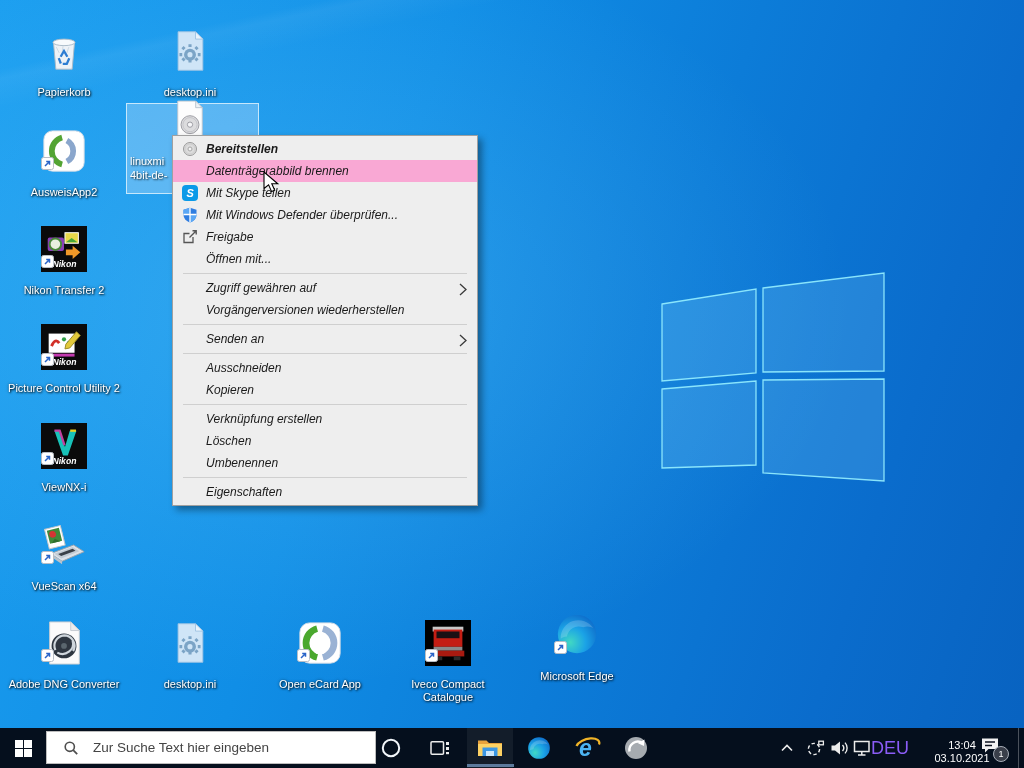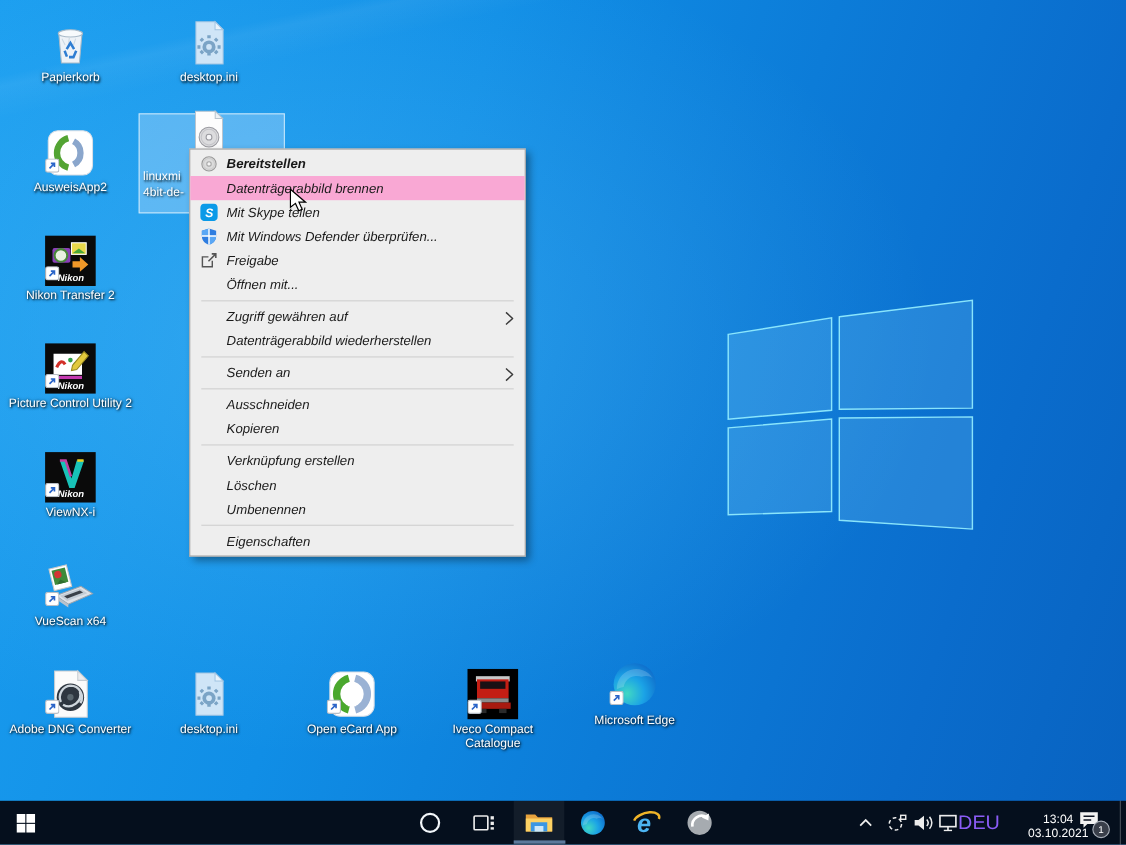--- a/index.html
+++ b/index.html
@@ -11,21 +11,21 @@
   .desktop{position:absolute;inset:0;width:1024px;height:768px;
     background:
       radial-gradient(95% 85% at 28% 40%, rgba(120,212,255,.28) 0%, rgba(120,212,255,0) 58%),
       linear-gradient(168deg, transparent 7%, rgba(255,255,255,.05) 8%, transparent 11%),
       linear-gradient(108deg, #1c9ff0 0%, #108ee6 36%, #0c7cd8 60%, #0a6ccc 82%, #0862c0 100%);
   }
   .win-logo{position:absolute;left:655px;top:268px;}
 
   
   .dicon{position:absolute;width:120px;text-align:center;cursor:default;}
-  .dicon .img{width:48px;height:46px;margin:0 auto;position:relative;}
+  .dicon .img{width:48px;height:46px;margin:12px auto;position:relative;}
   .dicon .lbl{margin-top:3px;font-size:11px;line-height:13px;color:#fff;white-space:nowrap;
     text-shadow:1px 1px 2px rgba(0,0,0,.85), 0 0 3px rgba(0,0,0,.55);}
   .dicon .lbl.wrap{white-space:normal;}
   .sc-badge{position:absolute;left:1px;bottom:0;}
 
   
   .sel-rect{position:absolute;left:126px;top:103px;width:131px;height:89px;
     background:rgba(205,232,255,.33);border:1px solid rgba(235,248,255,.75);}
   .iso-art{position:absolute;left:173px;top:100px;}
   .iso-lbl{position:absolute;left:130px;top:155px;font-size:11px;line-height:13.5px;color:#fff;
@@ -375,21 +375,21 @@
     <div class="cm-sep"></div>
     <div class="cm-item">
       <span>Zugriff gewähren auf</span>
       <span class="cm-arrow">
         <svg width="8" height="13" viewBox="0 0 8 13">
             <path d="M1 1 L7 6.5 L1 12" stroke="#3a3a3a" stroke-width="1.3" fill="none"></path>
           </svg>
       </span>
     </div>
     <div class="cm-item">
-      <span>Datenträgerabbild wiederherstellen</span>
+      <span>Vorgängerversionen wiederherstellen</span>
     </div>
     <div class="cm-sep"></div>
     <div class="cm-item">
       <span>Senden an</span>
       <span class="cm-arrow">
         <svg width="8" height="13" viewBox="0 0 8 13">
             <path d="M1 1 L7 6.5 L1 12" stroke="#3a3a3a" stroke-width="1.3" fill="none"></path>
           </svg>
       </span>
     </div>
@@ -425,20 +425,27 @@
   <div class="taskbar">
     <div class="tb-start">
       <svg width="17" height="17" viewBox="0 0 17 17">
         <rect x="0" y="0" width="8" height="8" fill="#fff"></rect>
           <rect x="9" y="0" width="8" height="8" fill="#fff"></rect>
         <rect x="0" y="9" width="8" height="8" fill="#fff"></rect>
           <rect x="9" y="9" width="8" height="8" fill="#fff"></rect>
       </svg>
     </div>
 
+    <div class="tb-search">
+      <svg width="16" height="16" viewBox="0 0 16 16">
+        <circle cx="6.8" cy="6.8" r="4.6" stroke="#4e4e4e" stroke-width="1.6" fill="none"></circle>
+        <path d="M10.2 10.2 L14.2 14.2" stroke="#4e4e4e" stroke-width="1.8"></path>
+      </svg>
+      <input type="text" placeholder="Zur Suche Text hier eingeben" style="">
+    </div>
 
     <div class="tb-btn" style="left:368px">
       <svg width="22" height="22" viewBox="0 0 22 22">
         <circle cx="11" cy="11" r="8.2" stroke="#f2f6fa" stroke-width="2" fill="none"></circle>
       </svg>
     </div>
 
     <div class="tb-btn" style="left:417px">
       <svg width="20" height="18" viewBox="0 0 20 18">
         <rect x="1" y="2.8" width="12.5" height="12.5" rx="1" stroke="#ececec" stroke-width="1.5" fill="none"></rect>

